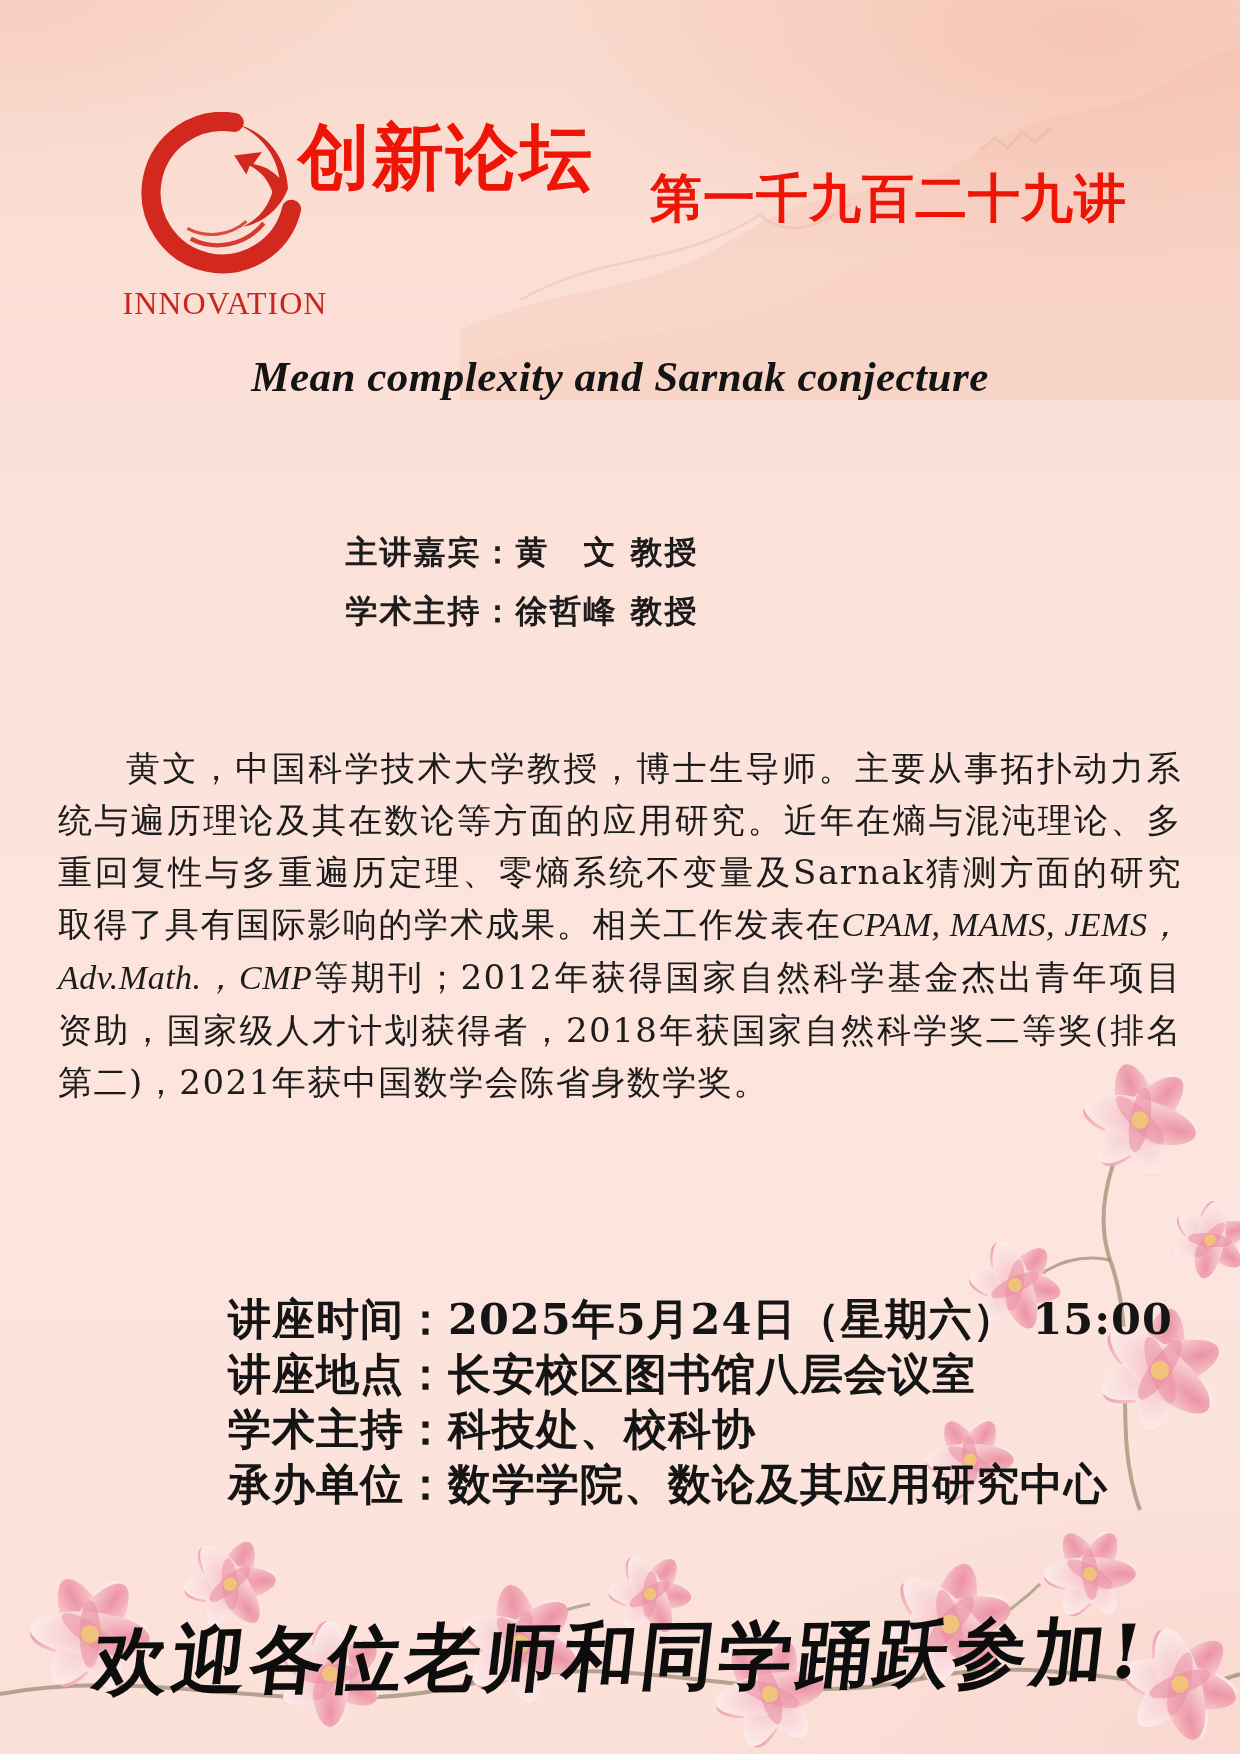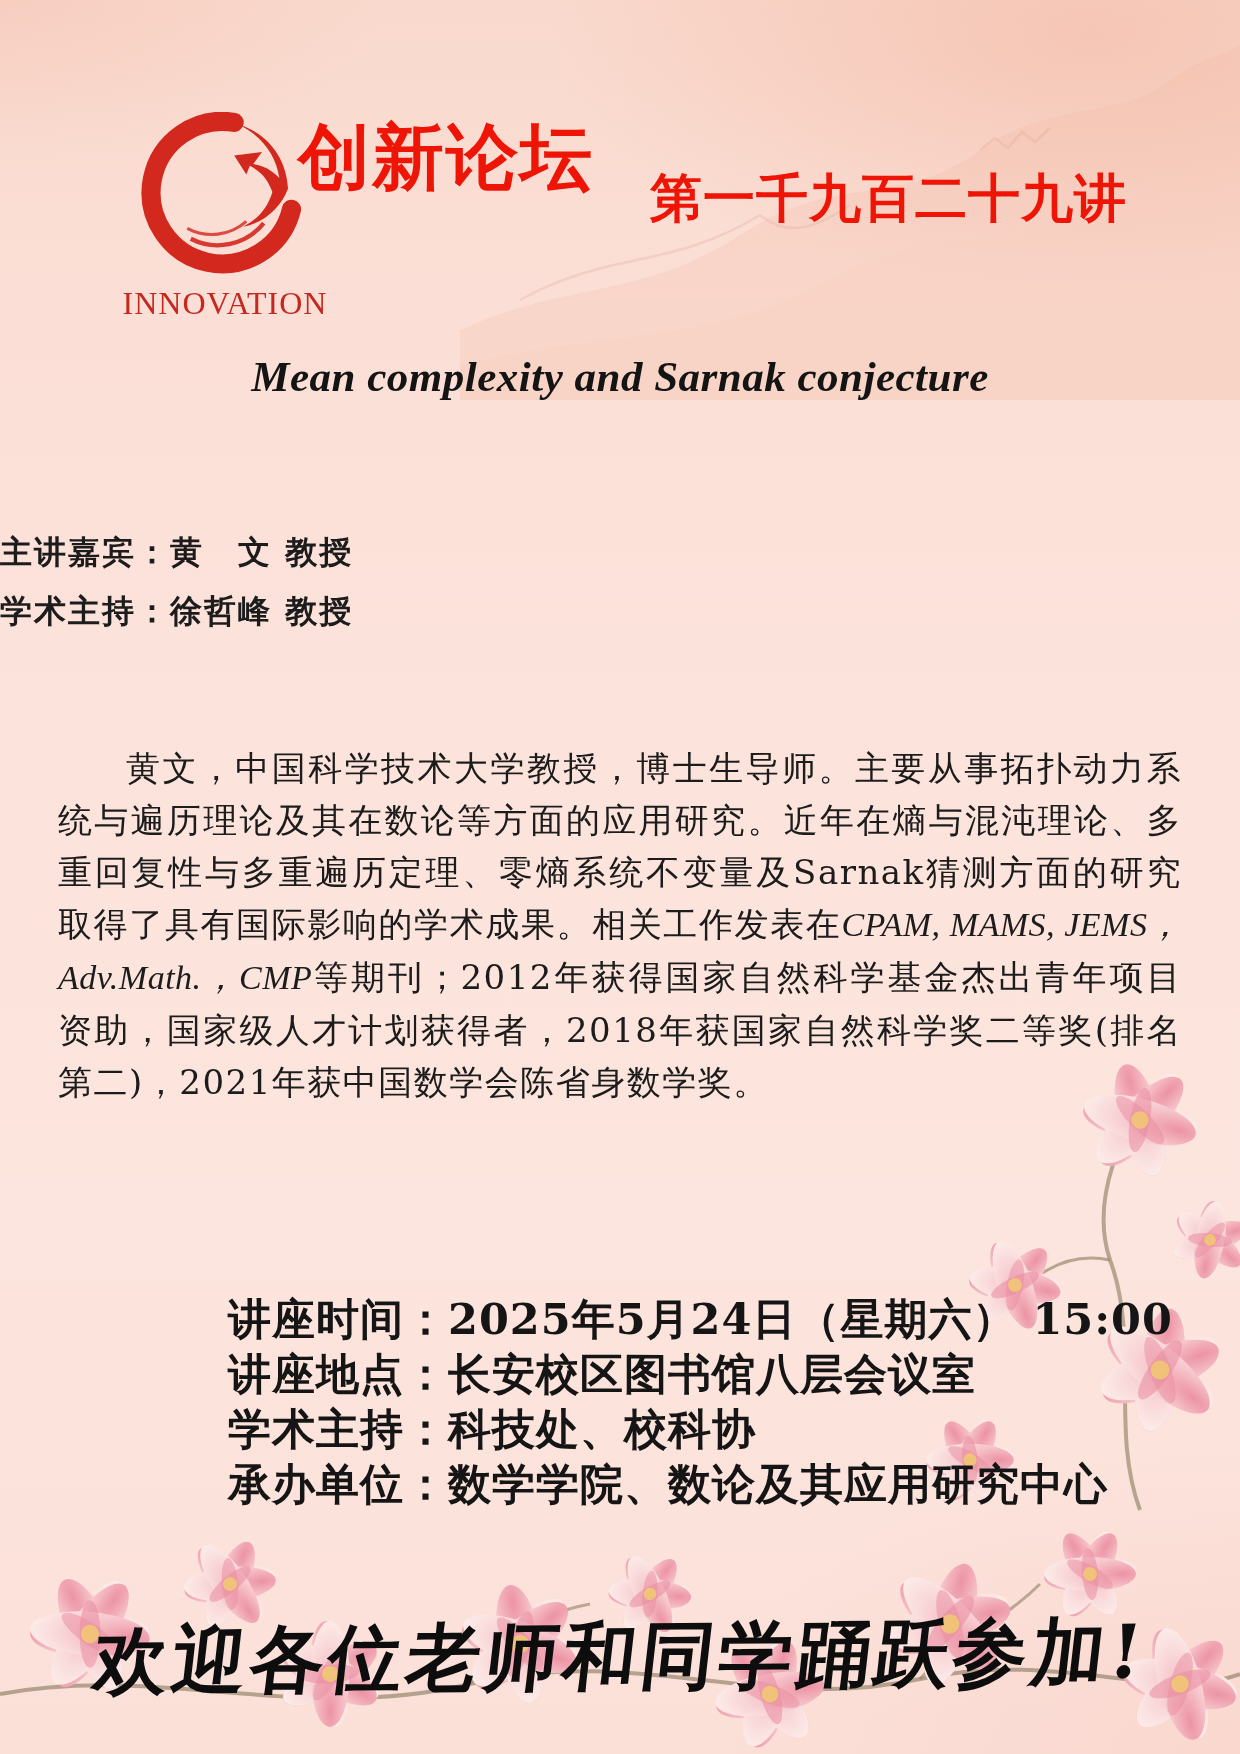--- a/index.html
+++ b/index.html
@@ -38,21 +38,21 @@
   
   .talk-title{
     left:0;top:352px;width:1240px;text-align:center;
     font-family:"Liberation Serif", serif;
     font-weight:bold;font-size:43px;color:#141414;
     letter-spacing:0.5px;
     font-style:italic;
   }
   
   .people{
-    left:0;top:523px;width:1044px;
+    left:0;top:523px;width:1044px;text-align:center;
     font-family:"DejaVu Serif", serif;
     font-weight:bold;font-size:32px;color:#1c1c1c;
     line-height:59px;letter-spacing:2px;
   }
   
   .bio{
     left:58px;top:742px;width:1124px;
     font-family:"DejaVu Serif", serif;
     font-size:34px;color:#1c1c1c;
     line-height:52px;letter-spacing:1.5px;

